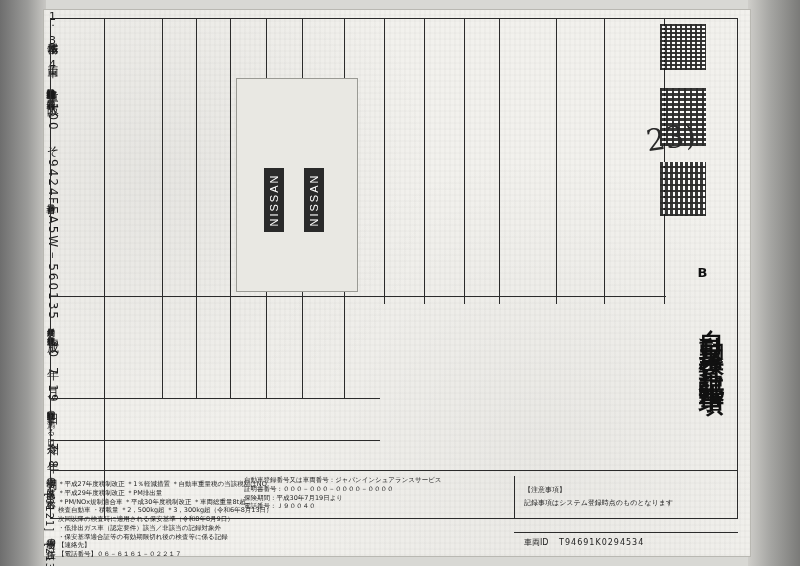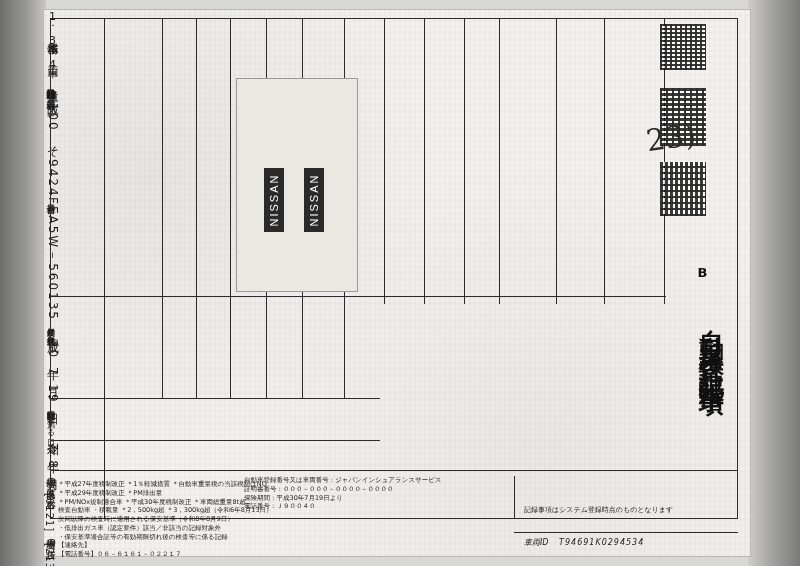--- a/index.html
+++ b/index.html
@@ -285,25 +285,26 @@
 
     <div class="tiny-block" style="left:200px; top:466px; width:320px;">
       <div>自動車登録番号又は車両番号：ジャパンインシュアランスサービス</div>
       <div>証明書番号：０００－０００－００００－００００</div>
       <div>保険期間：平成30年7月19日より</div>
       <div>電話番号：Ｊ９００４０</div>
     </div>
 
     <div class="line" style="left:470px; top:466px; width:1px; height:42px;"></div>
     <div class="tiny-block" style="left:480px; top:476px; width:200px;">
-      <div style="font-size:7px; margin-top:20px;">記録事項はシステム登録時点のものとなります</div>
+      <div style="font-size:7px;">【注意事項】</div>
+      <div style="font-size:7px; margin-top:4px;">記録事項はシステム登録時点のものとなります</div>
     </div>
 
     <div class="line" style="left:470px; top:522px; width:224px; height:1px;"></div>
-    <div class="tiny-block" style="left:480px; top:528px; width:210px;font-style:italic;">
+    <div class="tiny-block" style="left:480px; top:528px; width:210px;">
       <div style="font-size:8px;">
         <span>車両ID</span>
         <span style="margin-left:8px; letter-spacing:1px;">T94691K0294534</span>
       </div>
     </div>
 
   </div>
 </div>
 
 </body></html>

